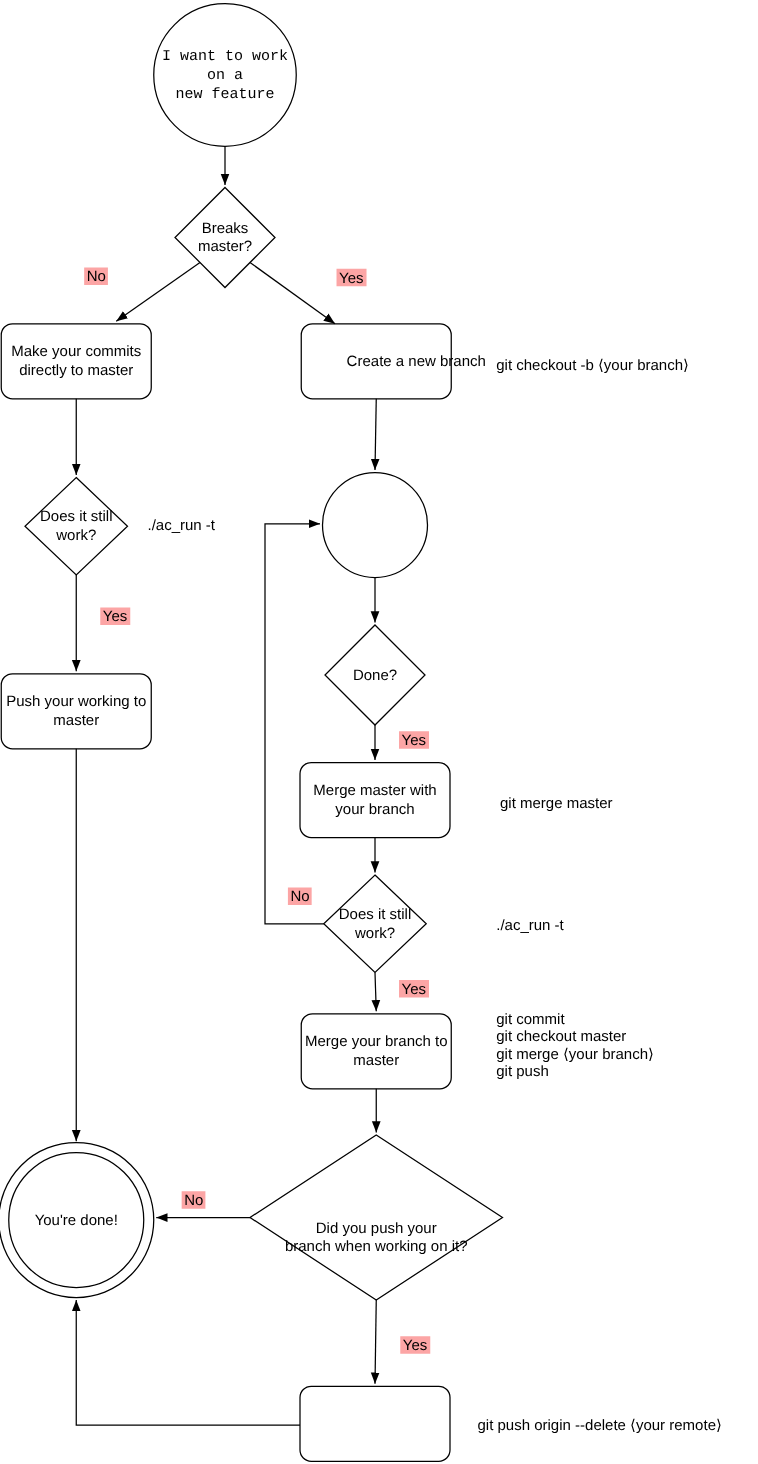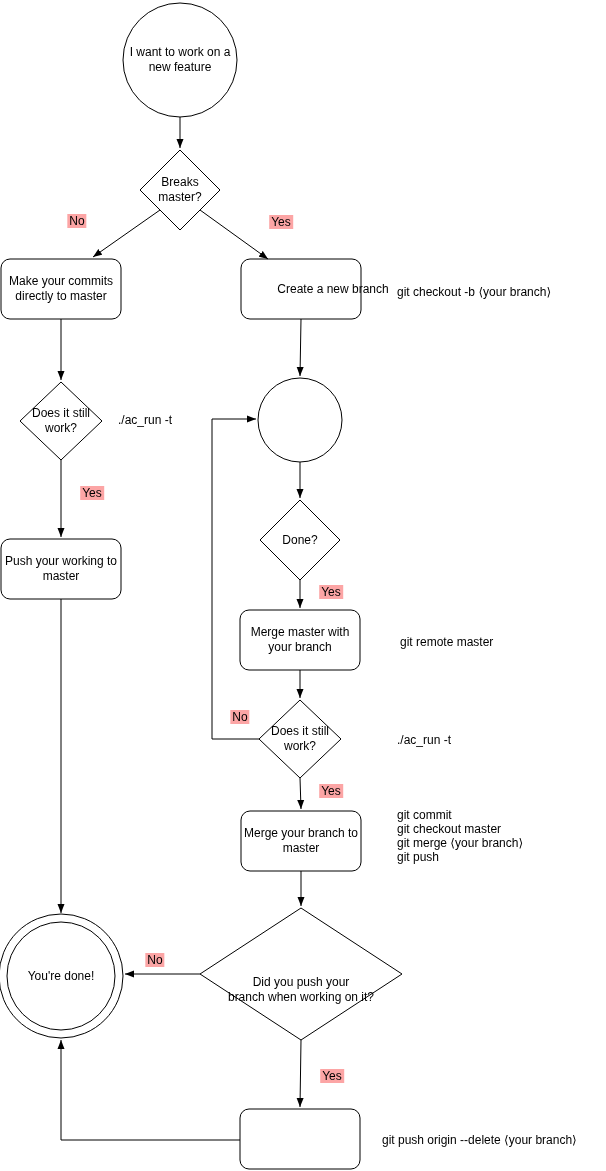--- a/index.html
+++ b/index.html
@@ -81,21 +81,21 @@
     <line class="edge" x1="300" y1="580" x2="300" y2="608" marker-end="url(#arrow)"></line>
     <line class="edge" x1="300" y1="670" x2="300" y2="698" marker-end="url(#arrow)"></line>
     <line class="edge" x1="300" y1="778" x2="301" y2="809" marker-end="url(#arrow)"></line>
     <line class="edge" x1="301" y1="871" x2="301" y2="906" marker-end="url(#arrow)"></line>
     <line class="edge" x1="200" y1="974" x2="125" y2="974" marker-end="url(#arrow)"></line>
     <line class="edge" x1="301" y1="1040" x2="300" y2="1107" marker-end="url(#arrow)"></line>
     <polyline class="edge" points="240,1140 61,1140 61,1040" marker-end="url(#arrow)"></polyline>
     <polyline class="edge" points="259,739 212,739 212,419 256,419" marker-end="url(#arrow)"></polyline>
   </svg>
 
-  <div class="node-label" style="left:125px; top:40px; width:110px; height:40px;">I want to work on a
+  <div class="node-label" style="left:125px; top:40px; width:110px; height:40px;font-family:Liberation Mono, monospace;">I want to work on a
 new feature</div>
   <div class="node-label" style="left:145px; top:172px; width:70px; height:36px;">Breaks
 master?</div>
   <div class="node-label" style="left:5px; top:271px; width:112px; height:36px;">Make your commits
 directly to master</div>
   <div class="node-label" style="left:242px; top:279px; width:118px; height:20px;margin-left:32px;">Create a new branch</div>
   <div class="node-label" style="left:24px; top:403px; width:74px; height:36px;">Does it still
 work?</div>
   <div class="node-label" style="left:1px; top:551px; width:120px; height:36px;">Push your working to
 master</div>
@@ -114,21 +114,21 @@
   <div class="edge-label" style="left:281px; top:222px;">Yes</div>
   <div class="edge-label" style="left:92px; top:493px;">Yes</div>
   <div class="edge-label" style="left:331px; top:592px;">Yes</div>
   <div class="edge-label" style="left:240px; top:717px;">No</div>
   <div class="edge-label" style="left:331px; top:791px;">Yes</div>
   <div class="edge-label" style="left:155px; top:960px;">No</div>
   <div class="edge-label" style="left:332px; top:1076px;">Yes</div>
 
   <div class="annotation" style="left:397px; top:285px;">git checkout -b ⟨your branch⟩</div>
   <div class="annotation" style="left:118px; top:413px;">./ac_run -t</div>
-  <div class="annotation" style="left:400px; top:635px;">git remote master</div>
+  <div class="annotation" style="left:400px; top:635px;">git merge master</div>
   <div class="annotation" style="left:397px; top:733px;">./ac_run -t</div>
   <div class="annotation" style="left:397px; top:808px;">git commit
 git checkout master
 git merge ⟨your branch⟩
 git push</div>
-  <div class="annotation" style="left:382px; top:1133px;">git push origin --delete ⟨your branch⟩</div>
+  <div class="annotation" style="left:382px; top:1133px;">git push origin --delete ⟨your remote⟩</div>
 
 </div>
 
 </body></html>

